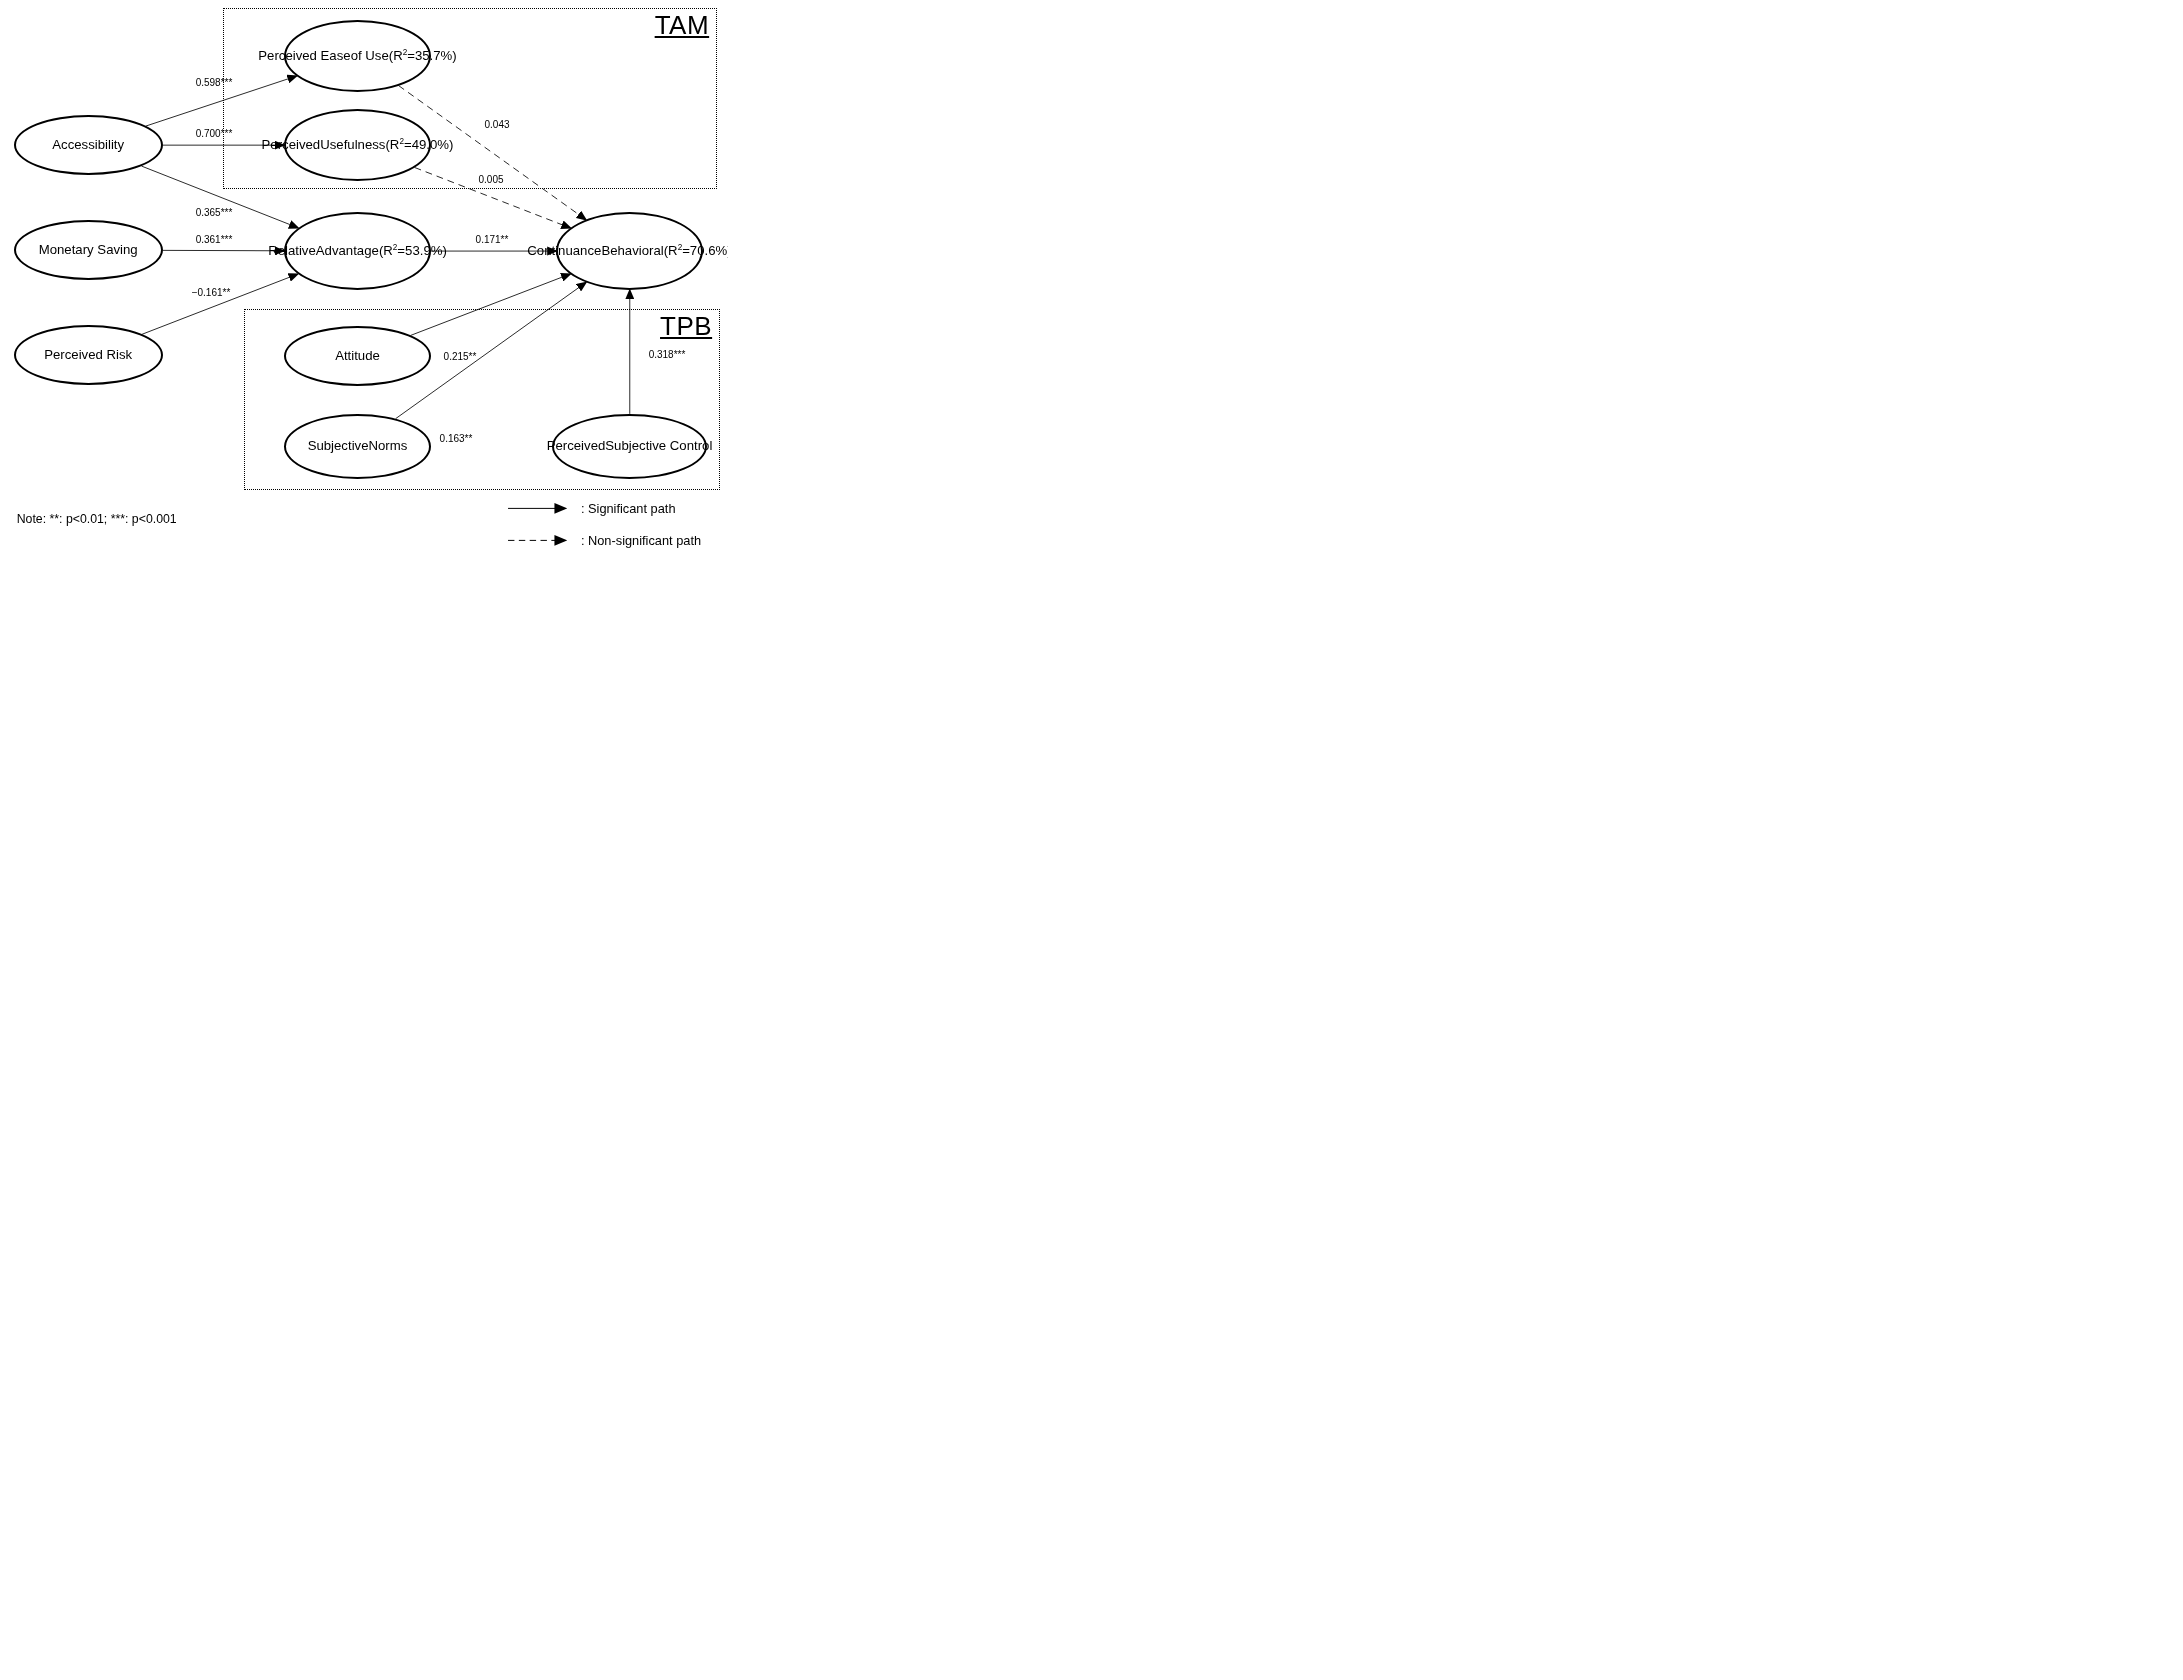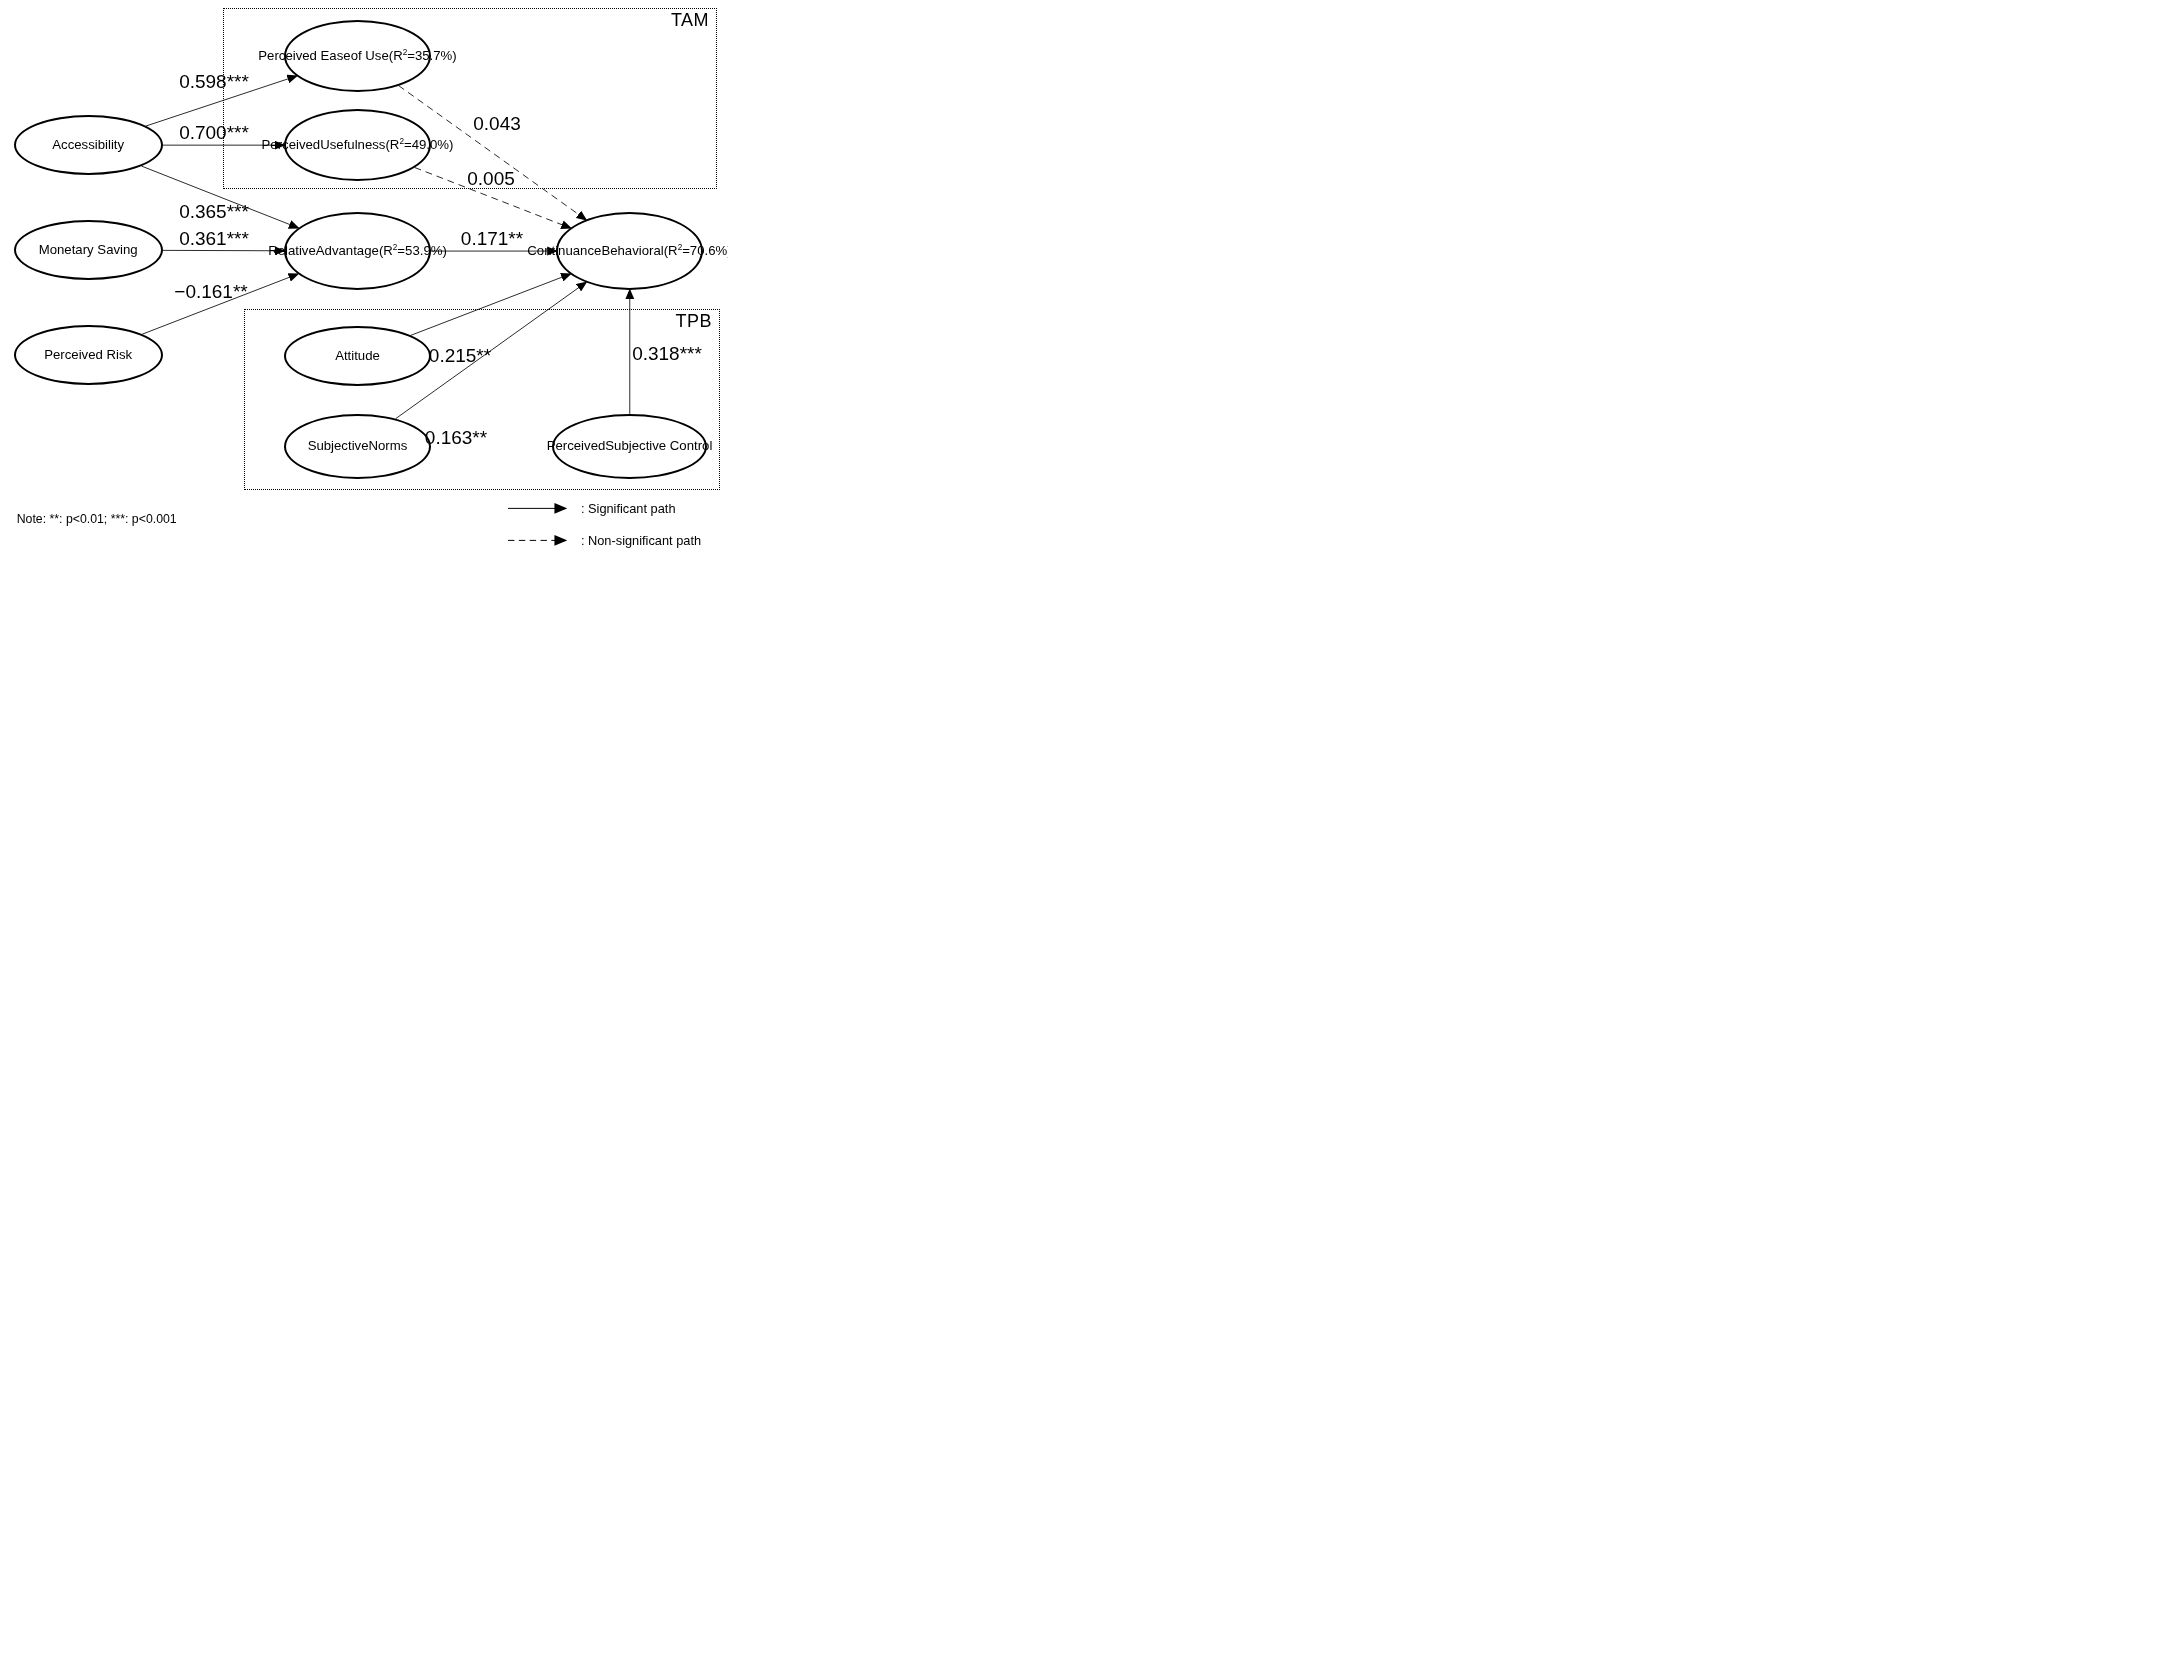--- a/index.html
+++ b/index.html
@@ -1,26 +1,26 @@
 <!DOCTYPE html>
 <html style="font-size:7.8px"><head>
 <meta charset="utf-8">
 <style>
   html, body { margin: 0; padding: 0; background: #ffffff; }
   body { font-family: "Liberation Sans", sans-serif; color: #000; }
   #figure { position: relative; width: 728px; height: 560px; background: #fff; overflow: hidden; }
   #edges { position: absolute; left: 0; top: 0; width: 728px; height: 560px; z-index: 1; }
   .box { position: absolute; border: 1.5px dotted #000; background: transparent; z-index: 0; box-sizing: border-box; }
-  .box-label { position: absolute; top: 1px; right: 6.9px; font-size: 18px; letter-spacing: 0.5px; }
+  .box-label { position: absolute; top: 1px; right: 6.9px; font-size: 26px; letter-spacing: 0.5px; text-decoration: underline; }
   .node { position: absolute; border: 2px solid #000; border-radius: 50%; background: #fff;
           display: flex; flex-direction: row; align-items: center; justify-content: center;
           text-align: center; z-index: 2; box-sizing: border-box; }
   .node span { display: block; font-size: 13.2px; line-height: 1.13; white-space: nowrap; }
   .node sup { font-size: 0.62em; }
-  .edge-label { position: absolute; transform: translate(-50%, -50%); font-size: 19px;
+  .edge-label { position: absolute; transform: translate(-50%, -50%); font-size: 10px;
                 white-space: nowrap; z-index: 3; }
   #note { position: absolute; left: 16.7px; top: 512px; font-size: 12.3px; z-index: 3; }
   #legend { position: absolute; left: 507px; top: 500px; z-index: 3; }
   .legend-row { display: flex; align-items: center; height: 16.7px; margin-bottom: 15.7px; }
   .legend-row svg { width: 69px; height: 12.8px; }
   .legend-label { font-size: 12.8px; margin-left: 4.9px; white-space: nowrap; }
   line.edge { stroke: #000; stroke-width: 1.7; }
   line.dashed { stroke-dasharray: 14 10; }
 </style>
 </head>

